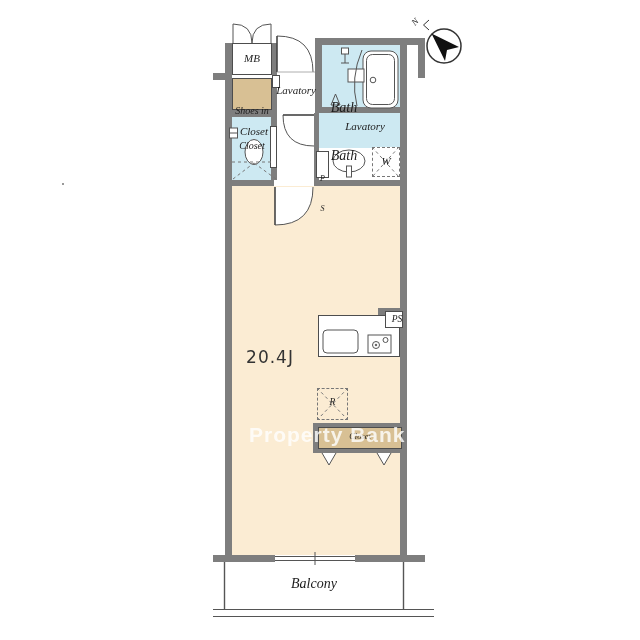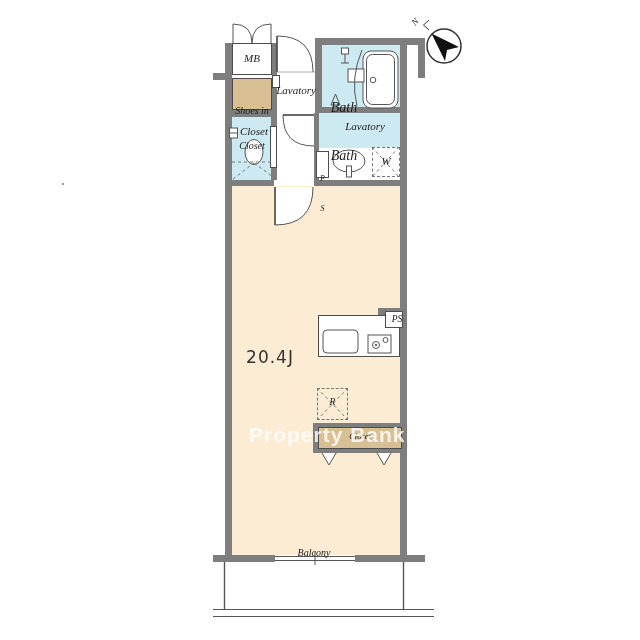--- a/index.html
+++ b/index.html
@@ -142,19 +142,19 @@
   <div class="label" style="left:319px;top:120px;width:92px;font-size:11px;">Lavatory</div>
   <div class="label" style="left:316px;top:154px;width:13px;font-size:8px;line-height:10px;">
     <div>P</div>
     <div>S</div>
   </div>
   <div class="label" style="left:372px;top:155px;width:28px;font-size:11px;">W</div>
   <div class="label sans" style="left:238px;top:348px;width:64px;font-size:17px;letter-spacing:1px;">20.4J</div>
   <div class="label" style="left:385px;top:311px;width:24px;font-size:9.5px;line-height:17px;">PS</div>
   <div class="label" style="left:317px;top:397px;width:31px;font-size:9.5px;">R</div>
   <div class="label" style="left:317px;top:432px;width:86px;font-size:8.5px;">Closet</div>
-  <div class="label" style="left:264px;top:547px;width:100px;font-size:10px;">Balcony</div>
+  <div class="label" style="left:264px;top:576px;width:100px;font-size:14px;">Balcony</div>
 
   <div class="fill" style="left:62px;top:183px;width:2px;height:2px;background:#999;"></div>
 
   <div id="watermark" style="left:249px;top:423px;">Property Bank</div>
 
 </div>
 
 </body></html>

